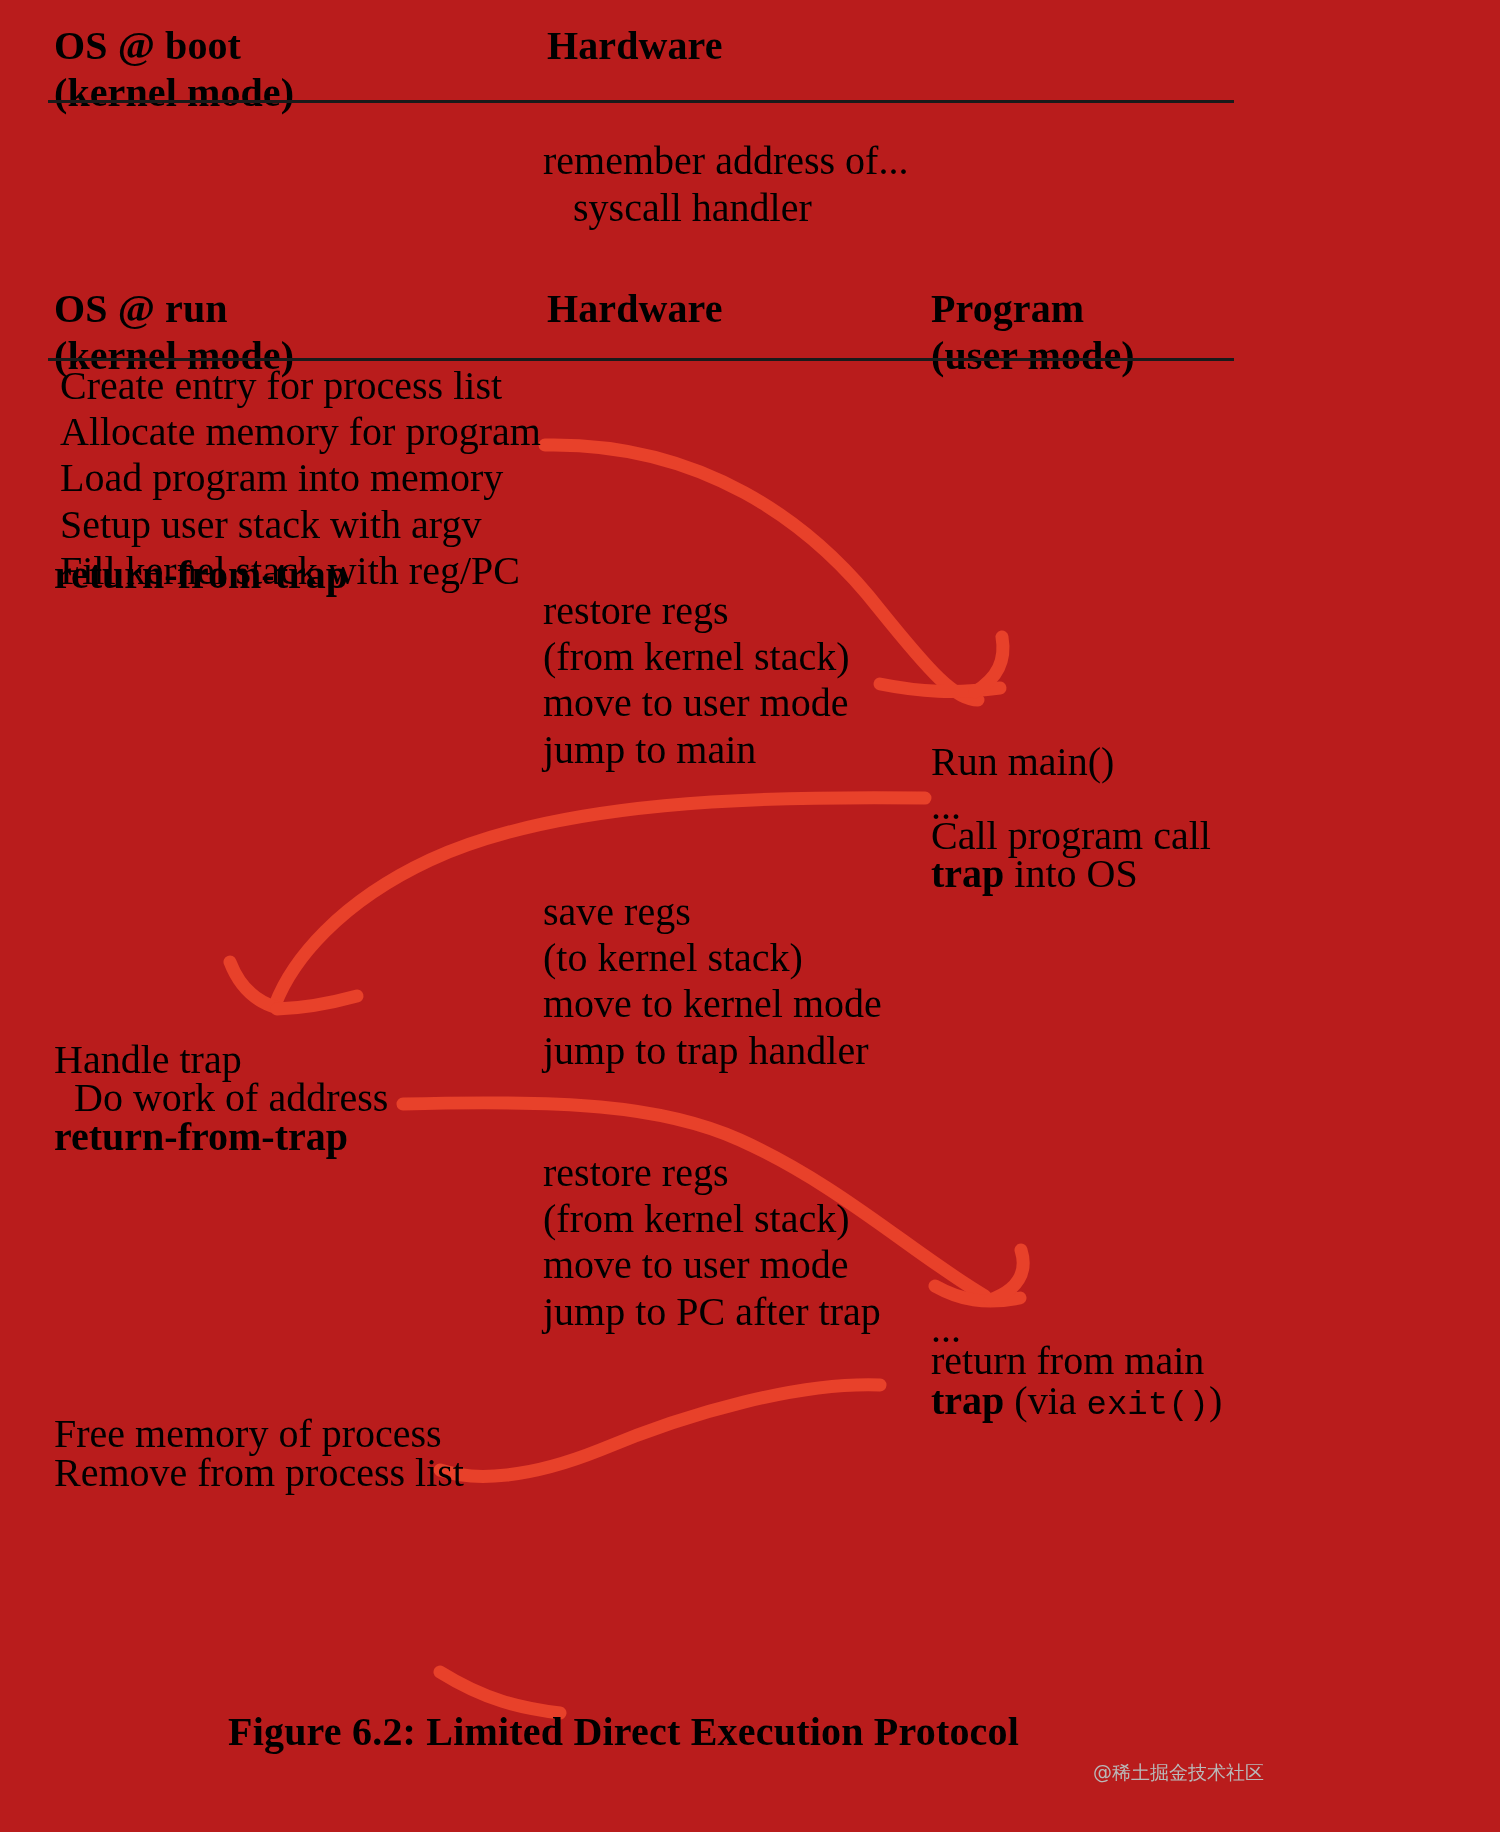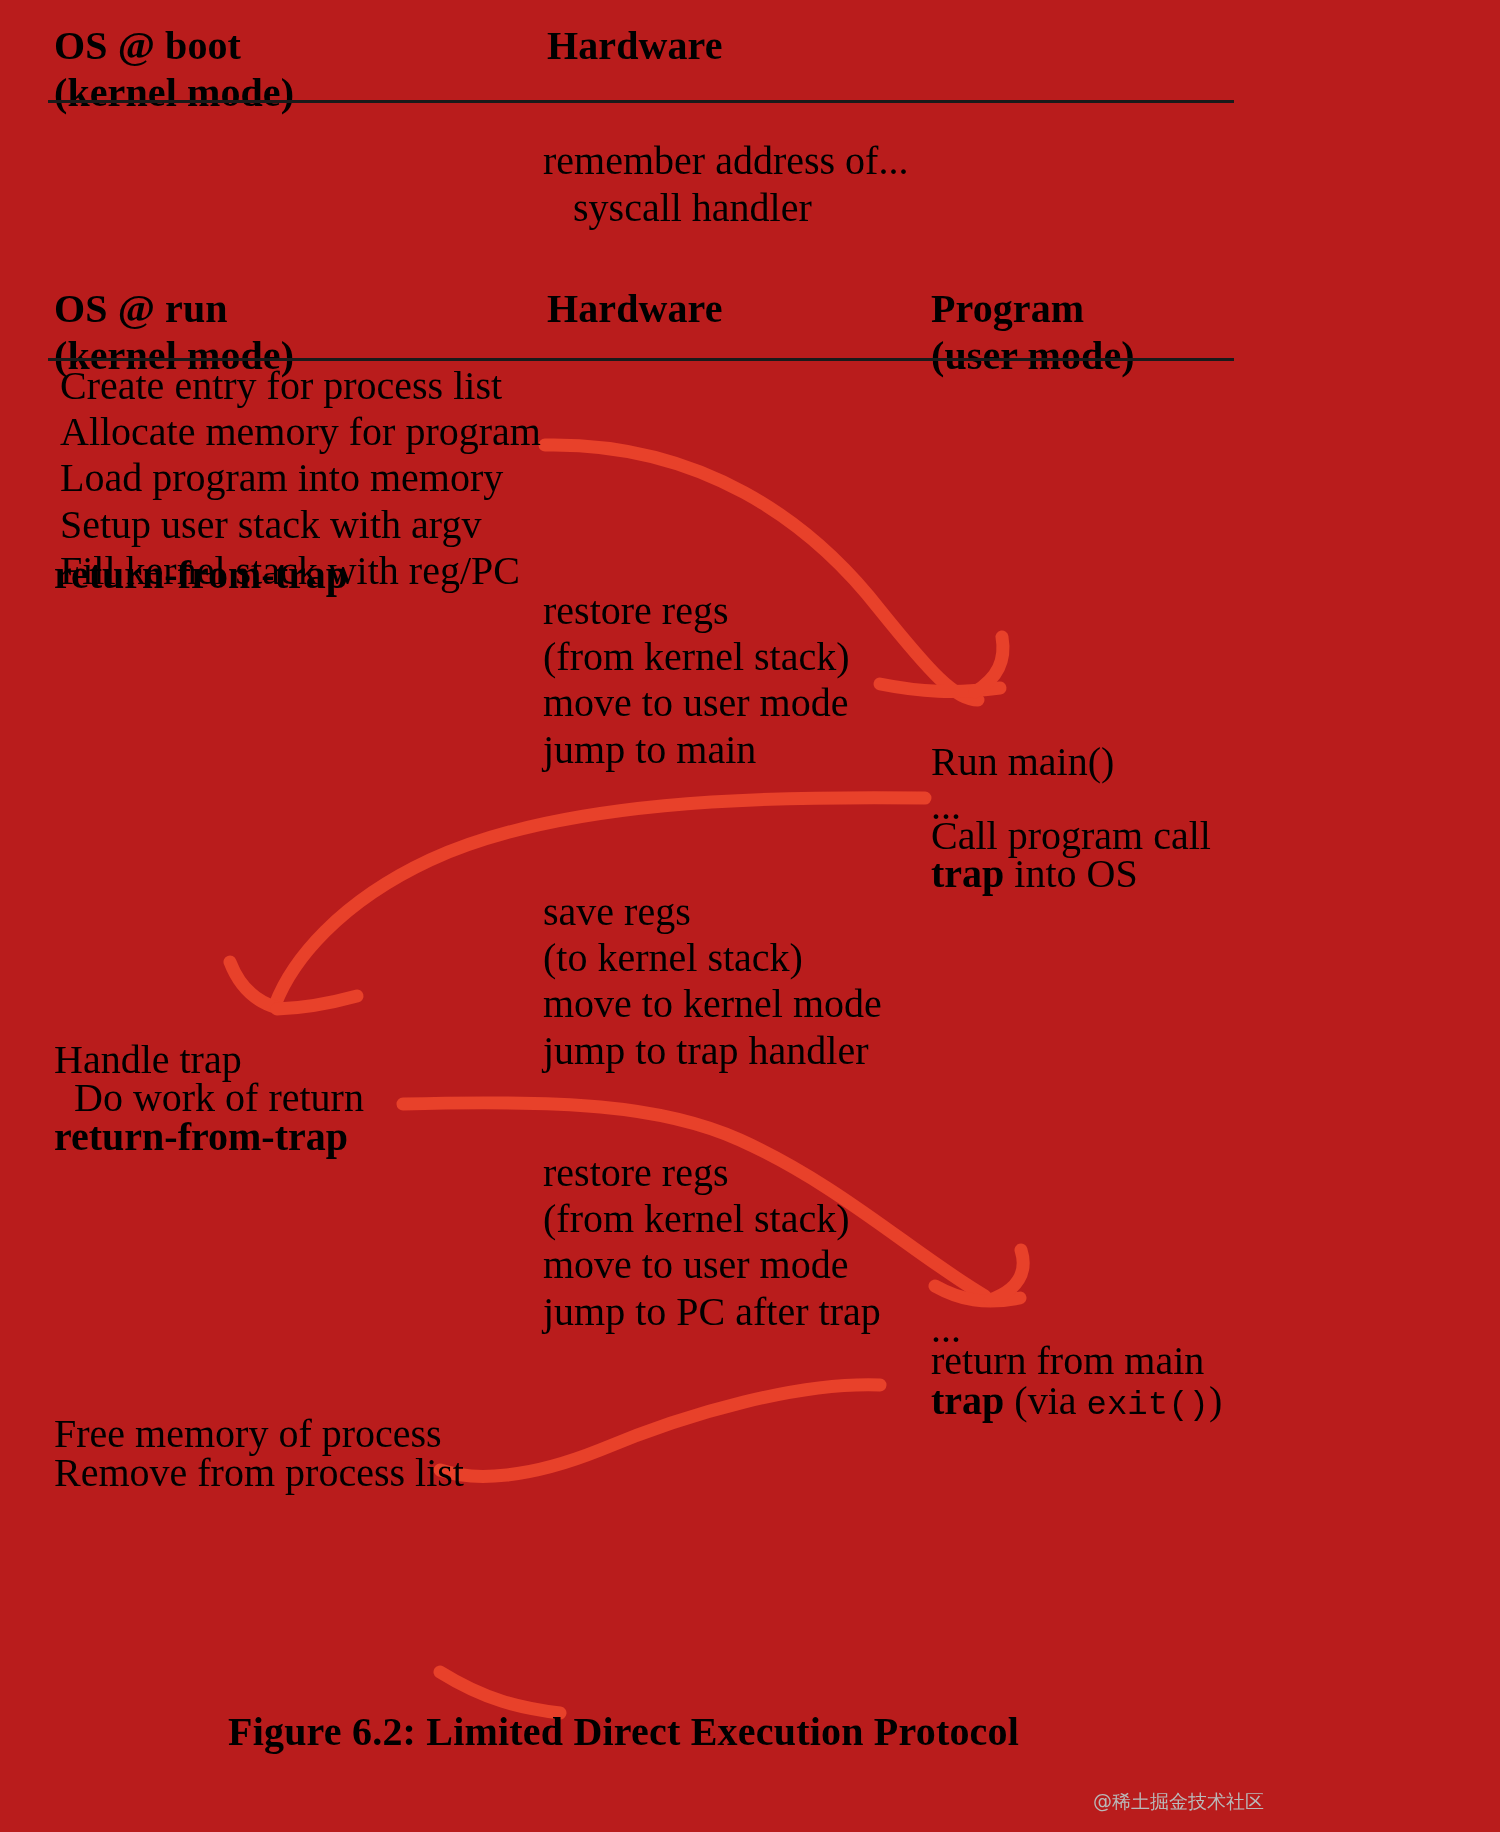--- a/index.html
+++ b/index.html
@@ -135,36 +135,36 @@
 
   <div class="blk body-txt" style="left:931px; top:850px;"><span class="bold">trap</span><span> into OS</span></div>
 
   <div class="blk body-txt line-tight" style="left:543px; top:889px;">save regs
 (to kernel stack)
 move to kernel mode
 jump to trap handler</div>
 
   <div class="blk body-txt" style="left:54px; top:1036px;">Handle trap</div>
 
-  <div class="blk body-txt" style="left:54px; top:1074px;">  Do work of return</div>
+  <div class="blk body-txt" style="left:54px; top:1074px;">  Do work of address</div>
 
   <div class="blk body-txt bold" style="left:54px; top:1113px;">return-from-trap</div>
 
   <div class="blk body-txt line-tight" style="left:543px; top:1150px;">restore regs
 (from kernel stack)
 move to user mode
 jump to PC after trap</div>
 
   <div class="blk body-txt" style="left:931px; top:1305px;">...</div>
 
   <div class="blk body-txt" style="left:931px; top:1337px;">return from main</div>
 
   <div class="blk body-txt" style="left:931px; top:1377px;"><span class="bold">trap</span><span> (via </span><span class="mono">exit()</span><span>)</span></div>
 
   <div class="blk body-txt" style="left:54px; top:1410px;">Free memory of process</div>
 
   <div class="blk body-txt" style="left:54px; top:1449px;">Remove from process list</div>
 
   <div class="caption" style="left:228px; top:1708px;"><span class="lead">Figure 6.2:</span><span> </span><span>Limited Direct Execution Protocol</span></div>
 
-  <div class="watermark" style="left:1093px; top:1760px;margin-top:29px;">@稀土掘金技术社区</div>
+  <div class="watermark" style="left:1093px; top:1760px;">@稀土掘金技术社区</div>
 
 </div>
 
 </body></html>

